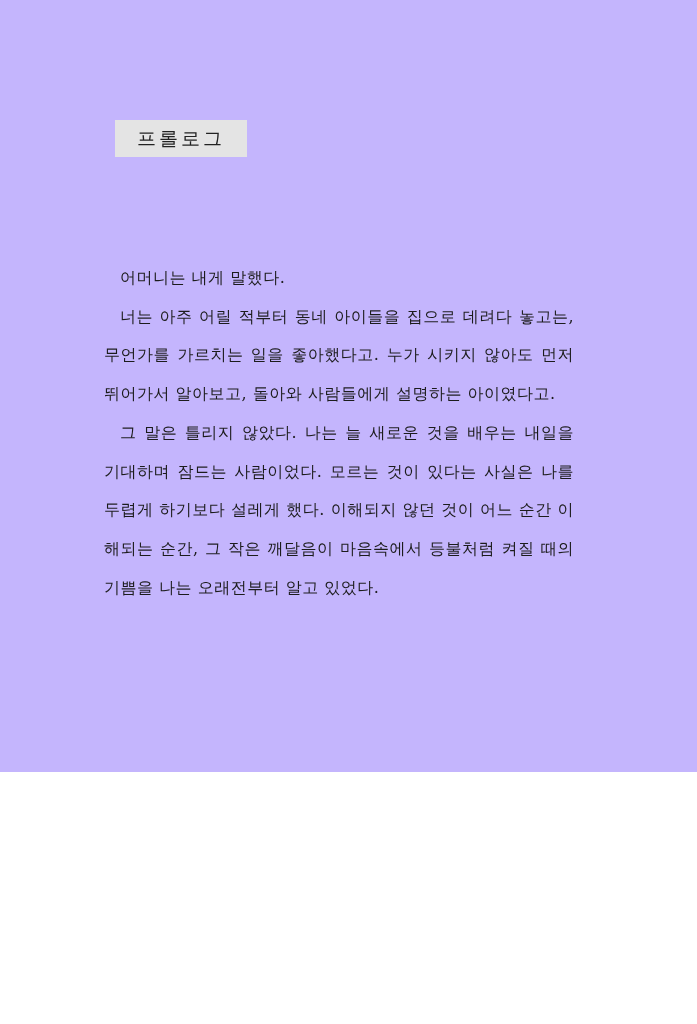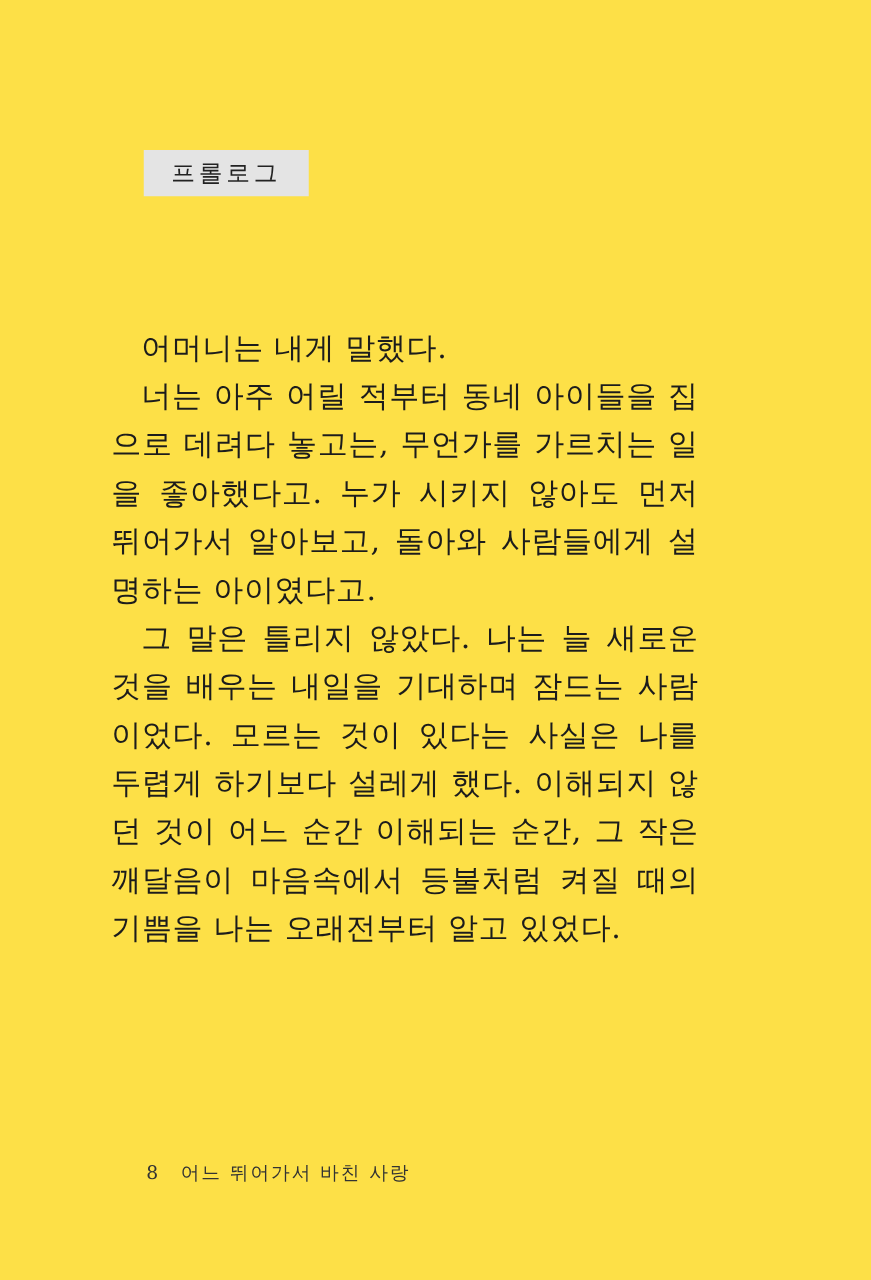--- a/index.html
+++ b/index.html
@@ -3,22 +3,22 @@
 <meta charset="utf-8">
 <style>
   html, body {
     margin: 0;
     padding: 0;
     background: #ffffff;
   }
   .book-page {
     position: relative;
     width: 697px;
-    height: 1024px;
-    background: #fde047;
+    height: 772px;
+    background: #c4b5fd;
     font-family: "DejaVu Serif", serif;
     color: #1c1c1c;
     overflow: hidden;
   }
   .section-label {
     position: absolute;
     left: 115px;
     top: 120px;
     min-width: 132px;
     height: 37px;
@@ -27,24 +27,24 @@
     align-items: center;
     justify-content: center;
     box-sizing: border-box;
     padding: 0 18px;
     font-size: 19px;
     letter-spacing: 3px;
     color: #222222;
   }
   .body-text {
     position: absolute;
-    left: 89px;
+    left: 104px;
     top: 259px;
     width: 470px;
-    font-size: 24px;
+    font-size: 16px;
     line-height: 38.7px;
     text-align: justify;
     color: #1c1c1c;
   }
   .body-text p {
     margin: 0;
     padding: 0;
     text-indent: 1em;
     letter-spacing: 0.5px;
   }

